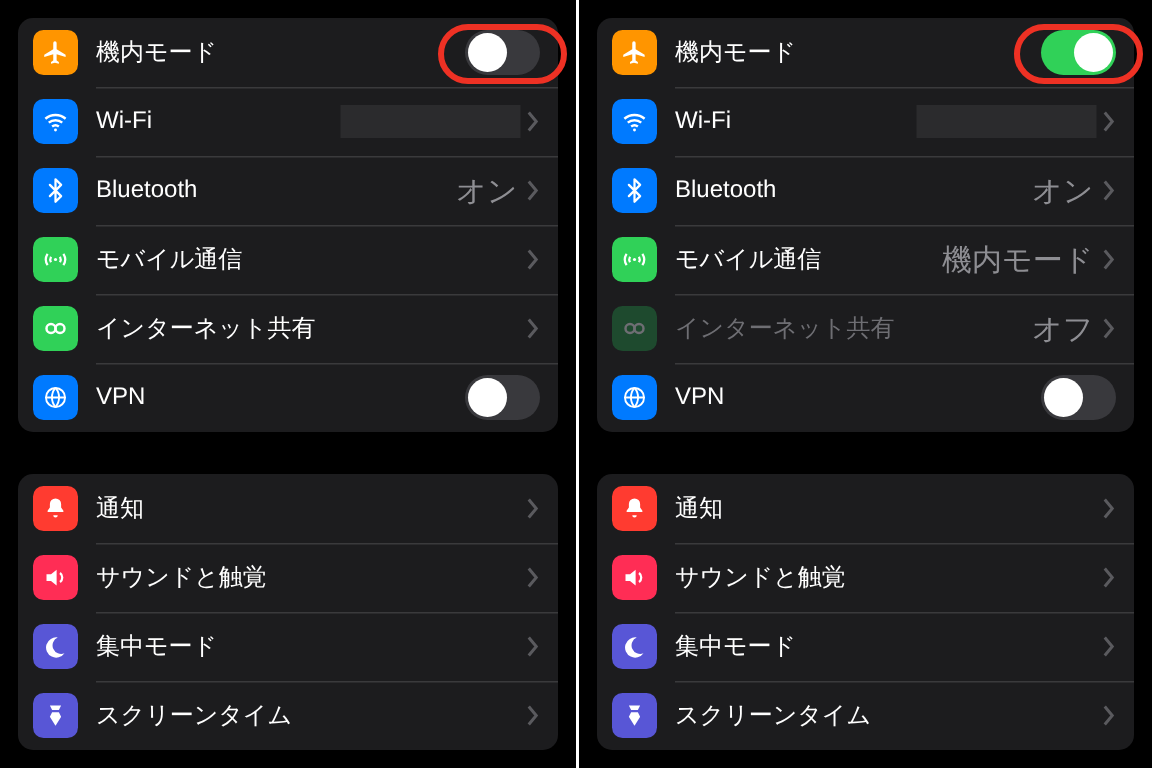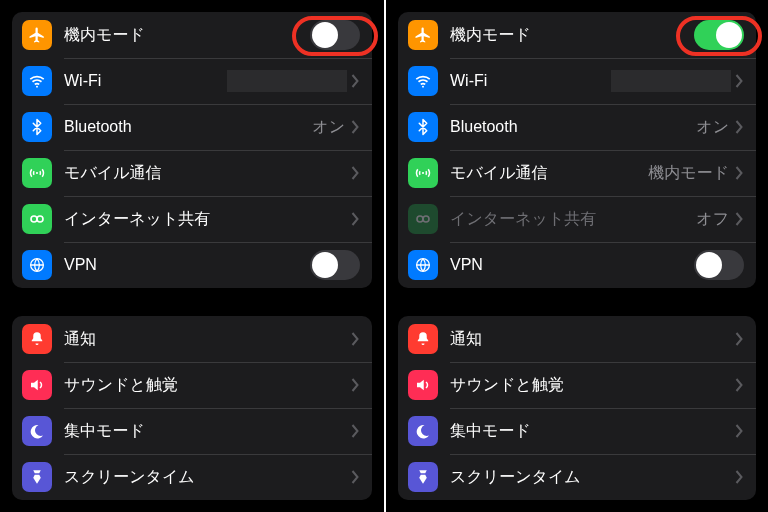--- a/index.html
+++ b/index.html
@@ -54,21 +54,21 @@
   .icon-box svg { width: 18px; height: 18px; }
   .label {
     flex: 1;
     color: #fff;
     font-size: 16px;
     font-weight: 400;
   }
   .dimmed .label { color: #6e6e73; }
   .value {
     color: #8e8e93;
-    font-size: 16px;
+    font-size: 20px;
     margin-right: 6px;
   }
   .chev {
     color: #5a5a5e;
     font-size: 14px;
   }
   .chev svg{ width:9px; height:14px; display:block;}
   .toggle {
     width: 50px;
     height: 30px;

